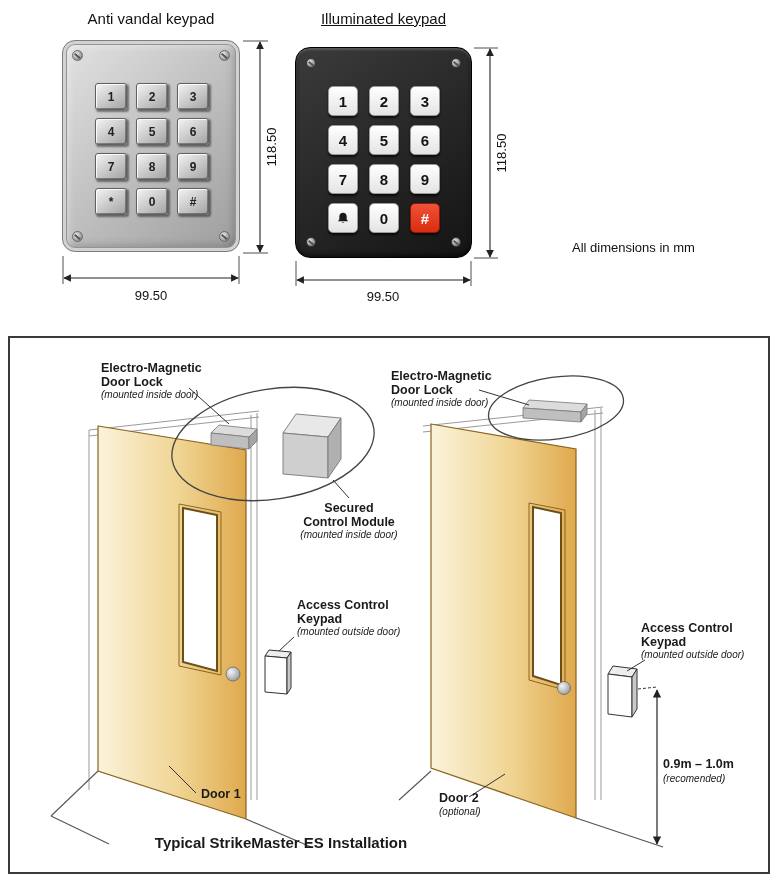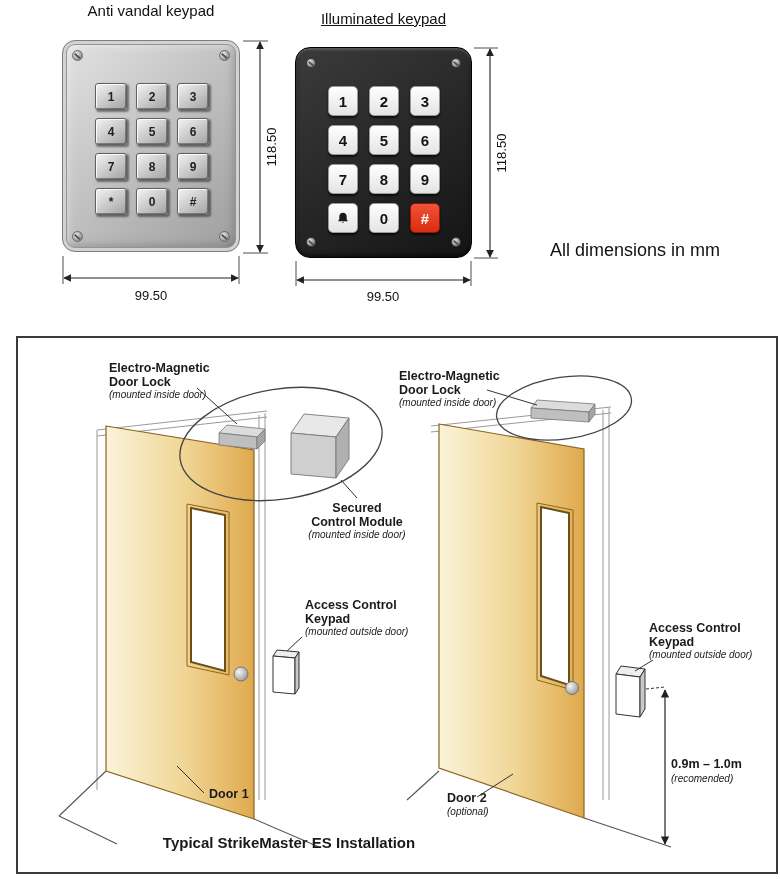--- a/index.html
+++ b/index.html
@@ -1,21 +1,21 @@
 <!DOCTYPE html>
 <html><head>
 <meta charset="utf-8">
 <style>
   * { margin:0; padding:0; box-sizing:border-box; }
   body { background:#fff; font-family:"Liberation Sans", sans-serif; }
   .canvas { position:relative; width:780px; height:879px; background:#fff; overflow:hidden; }
 
   
   .kp-title { position:absolute; font-size:15px; color:#111; text-align:center; }
-  .units-note { position:absolute; left:550px; top:240px; font-size:18px; color:#111; }
+  .units-note { position:absolute; left:572px; top:240px; font-size:13px; color:#111; }
 
   
   .kp-anti {
     position:absolute; left:62px; top:40px; width:178px; height:212px;
     border-radius:13px; border:1px solid #7e7e7e;
     background:linear-gradient(135deg,#e2e2e2 0%,#c3c3c3 45%,#9d9d9d 100%);
     box-shadow: inset 0 0 0 3px #d2d2d2, inset 0 0 0 4px #949494,
                 inset 3px 3px 10px rgba(255,255,255,.65), inset -4px -4px 10px rgba(0,0,0,.28);
   }
   .screw {
@@ -68,36 +68,36 @@
 
   
   .dims { position:absolute; left:0; top:0; width:780px; height:315px; }
   .dimline { stroke:#222; stroke-width:1.1; }
   .extline { stroke:#222; stroke-width:0.8; }
   text.dim { font-family:"Liberation Sans",sans-serif; font-size:13px; fill:#111; }
 
   
   .install-box {
     position:absolute; left:8px; top:336px; width:762px; height:538px;
-    border:2px solid #3a3a3a; background:#fff;margin-left:8px;
+    border:2px solid #3a3a3a; background:#fff;
   }
   .diagram-svg { position:absolute; left:0; top:0; width:758px; height:534px; }
   .lbl  { font-family:"Liberation Sans",sans-serif; font-size:12.5px; font-weight:bold; fill:#1a1a1a; }
   .sub  { font-family:"Liberation Sans",sans-serif; font-size:10px; font-style:italic; fill:#1a1a1a; }
   .cap  { font-family:"Liberation Sans",sans-serif; font-size:15px; font-weight:bold; fill:#1a1a1a; }
   .frameln { stroke:#9a9a9a; stroke-width:1; }
   .floorln { stroke:#555; stroke-width:1.1; }
   .leader  { stroke:#333; stroke-width:1; fill:none; }
 </style>
 </head>
 <body>
 
 <div class="canvas">
 
-  <div class="kp-title" style="left:62px; top:2px; width:178px;">Anti vandal keypad</div>
+  <div class="kp-title" style="left:62px; top:10px; width:178px;">Anti vandal keypad</div>
   <div class="kp-title" style="left:295px; top:10px; width:177px;text-decoration:underline;">Illuminated keypad</div>
 
   <div class="kp-anti">
     <div class="screw s-tl"></div>
     <div class="screw s-tr"></div>
     <div class="screw s-bl"></div>
     <div class="screw s-br"></div>
     <div class="kp-anti-grid">
       <div class="akey">1</div>
       <div class="akey">2</div>

